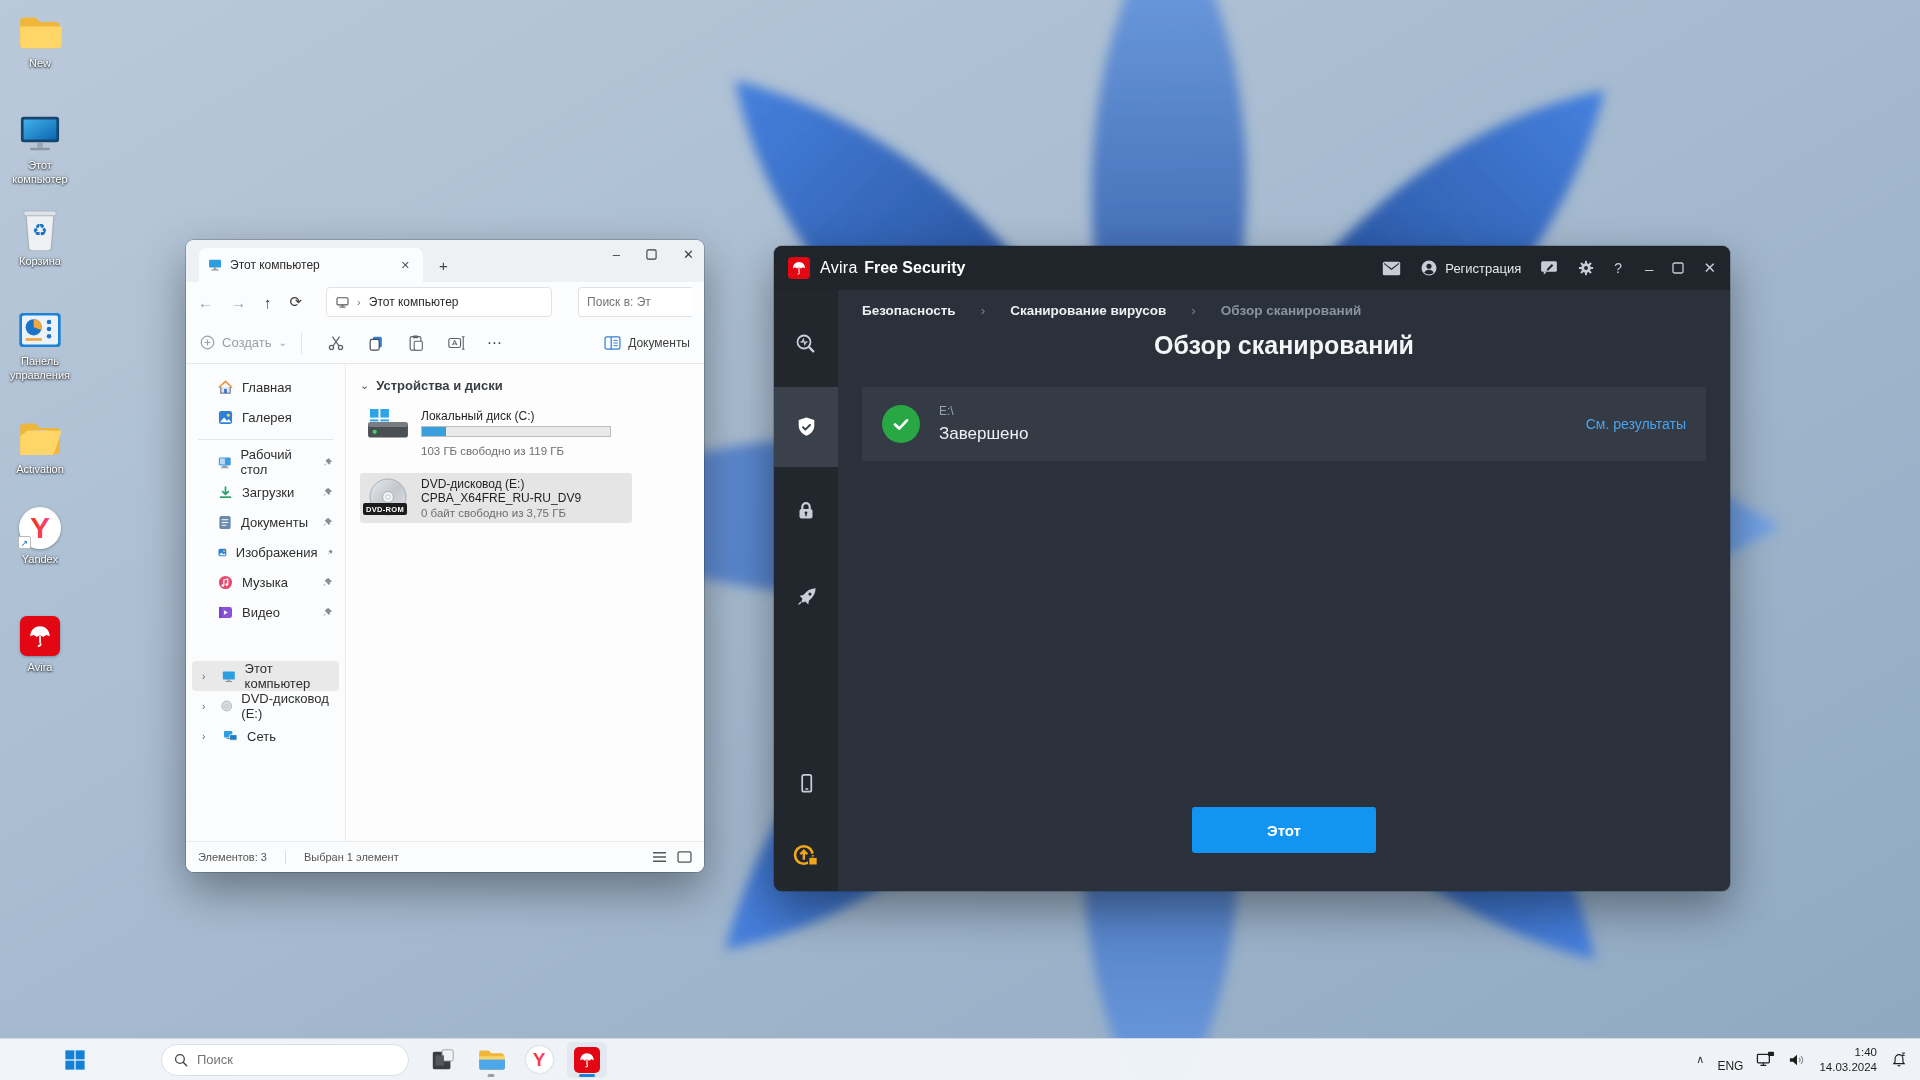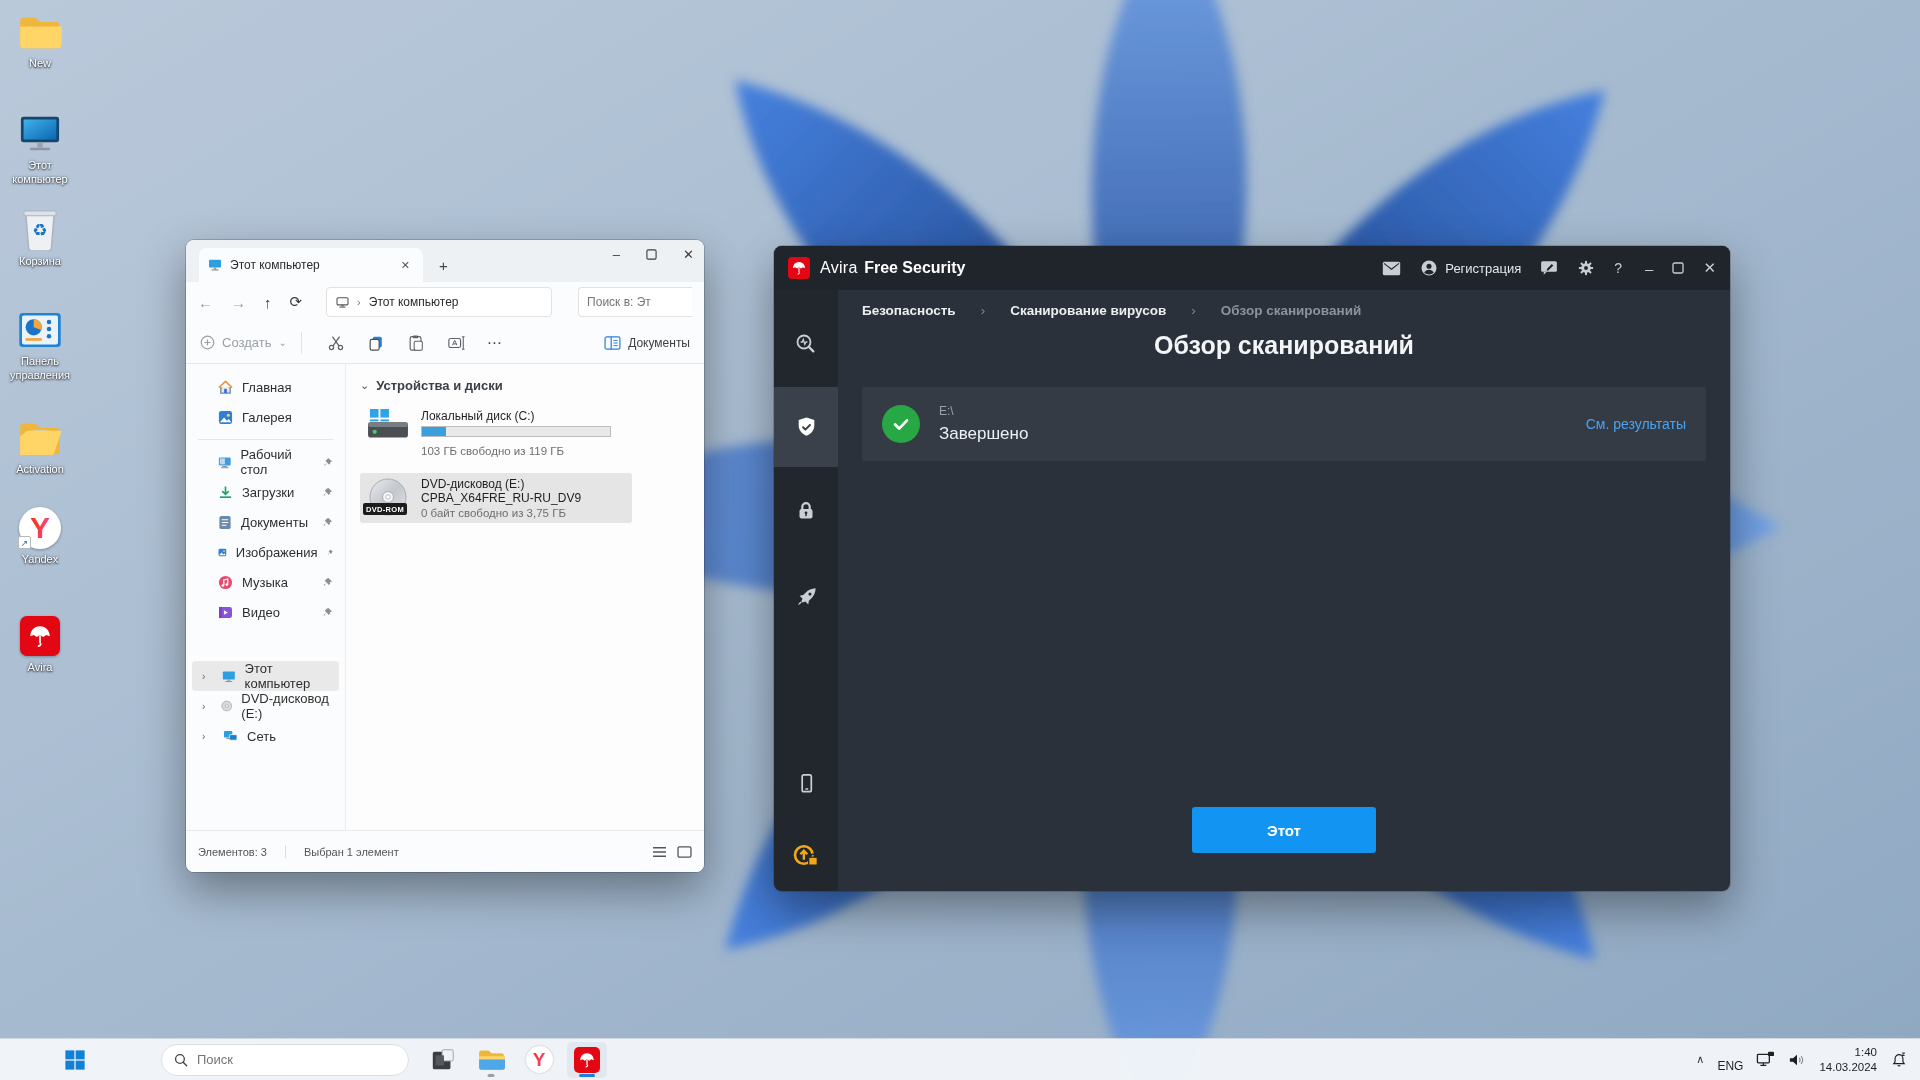--- a/index.html
+++ b/index.html
@@ -71,21 +71,21 @@
   .ex-group { display:flex; align-items:center; gap:7px; font-size:13px; color:#3a3f44; font-weight:700; }
   .ex-drive { display:flex; gap:11px; margin-top:12px; padding:4px 6px; border-radius:3px; }
   .ex-drive.sel { background:#e5e5e5; }
   .ex-dtxt { font-size:12px; color:#1f1f1f; }
   .ex-bar { width:190px; height:11px; border:1px solid #bcbcbc; background:#e9e9e9; margin:3px 0 3px; }
   .ex-bar-fill { height:100%; background:#3aa0dd; }
   .ex-cap { font-size:11.5px; color:#6e6e6e;margin-top:8px; }
   .ex-disc { position:relative; width:44px; height:40px; display:flex; align-items:center; justify-content:center; }
   .dvd-badge { position:absolute; left:-3px; bottom:2px; background:#1c1c1c; color:#fff;
     font-size:7.5px; font-weight:bold; padding:1.5px 3px; border-radius:2px; letter-spacing:.3px; }
-  .ex-status { height:42px; border-top:1px solid #eaeaea; display:flex; align-items:center;
+  .ex-status { height:31px; border-top:1px solid #eaeaea; display:flex; align-items:center;
     padding:0 12px; font-size:11px; color:#555; gap:18px; background:#fbfcfd; }
   .ex-status .vsep { width:1px; height:13px; background:#ddd; }
   .ex-status-icons { margin-left:auto; display:flex; gap:10px; align-items:center; }
 
   
   .avira { left:774px; top:246px; width:956px; height:645px; background:#2b313a;
     display:flex; flex-direction:column; overflow:hidden; }
   .av-title { height:44px; background:#20242b; display:flex; align-items:center; padding:0 14px; gap:10px; }
   .av-logo { width:22px; height:22px; border-radius:4px; background:#e30613; display:flex;
     align-items:center; justify-content:center; }

